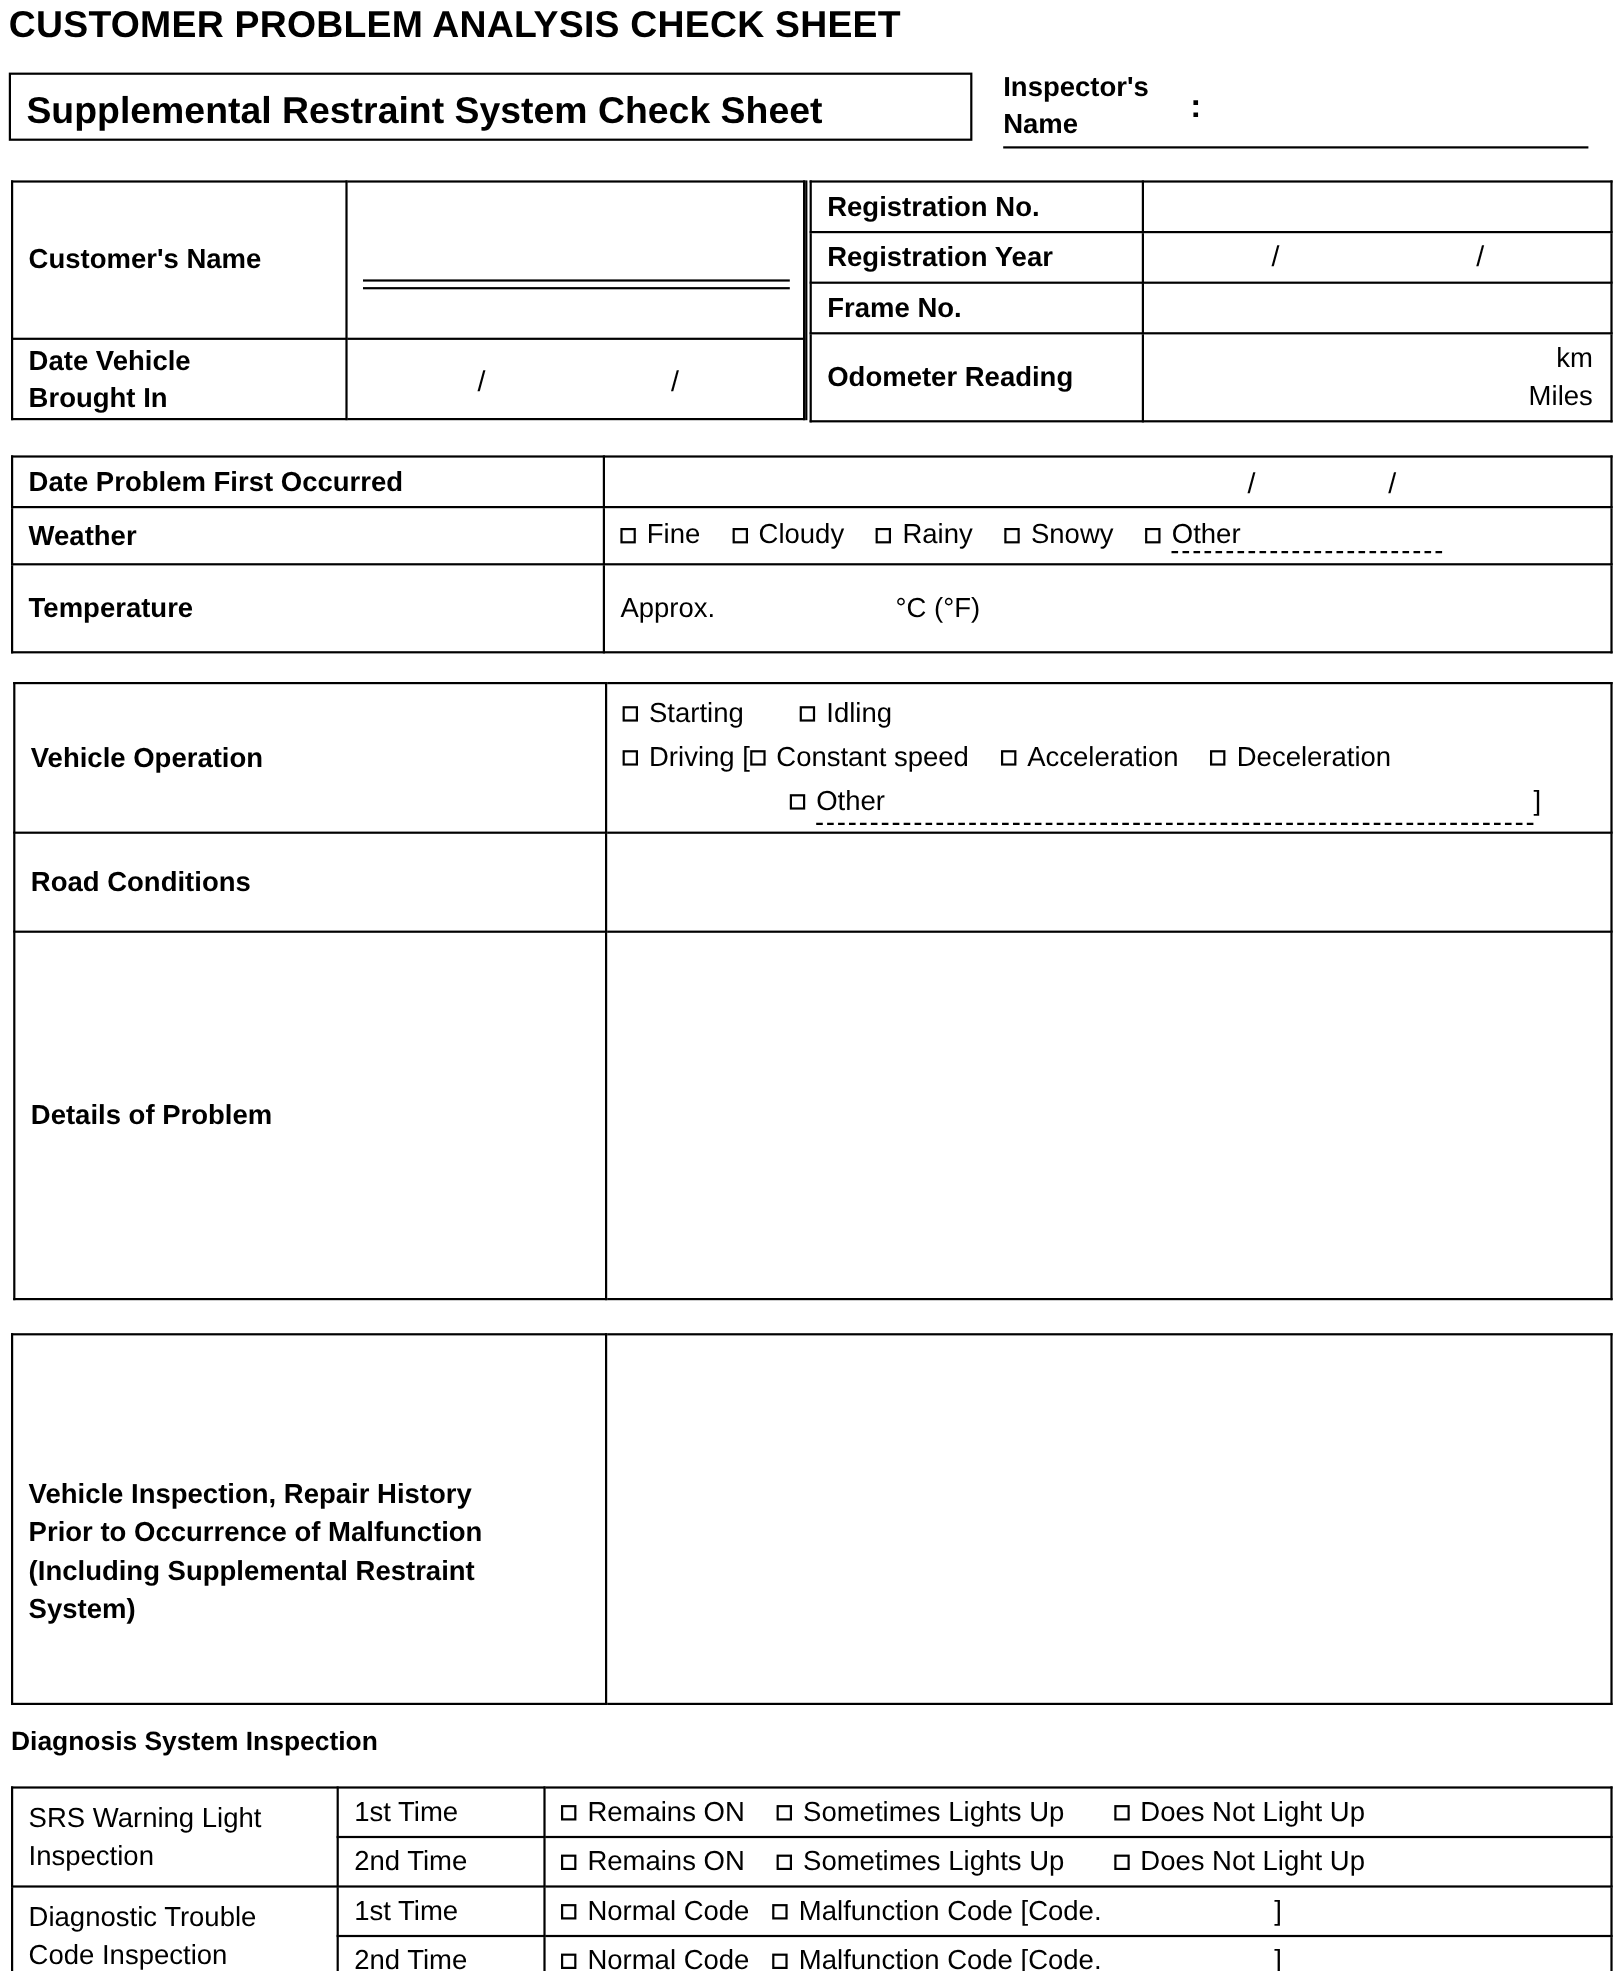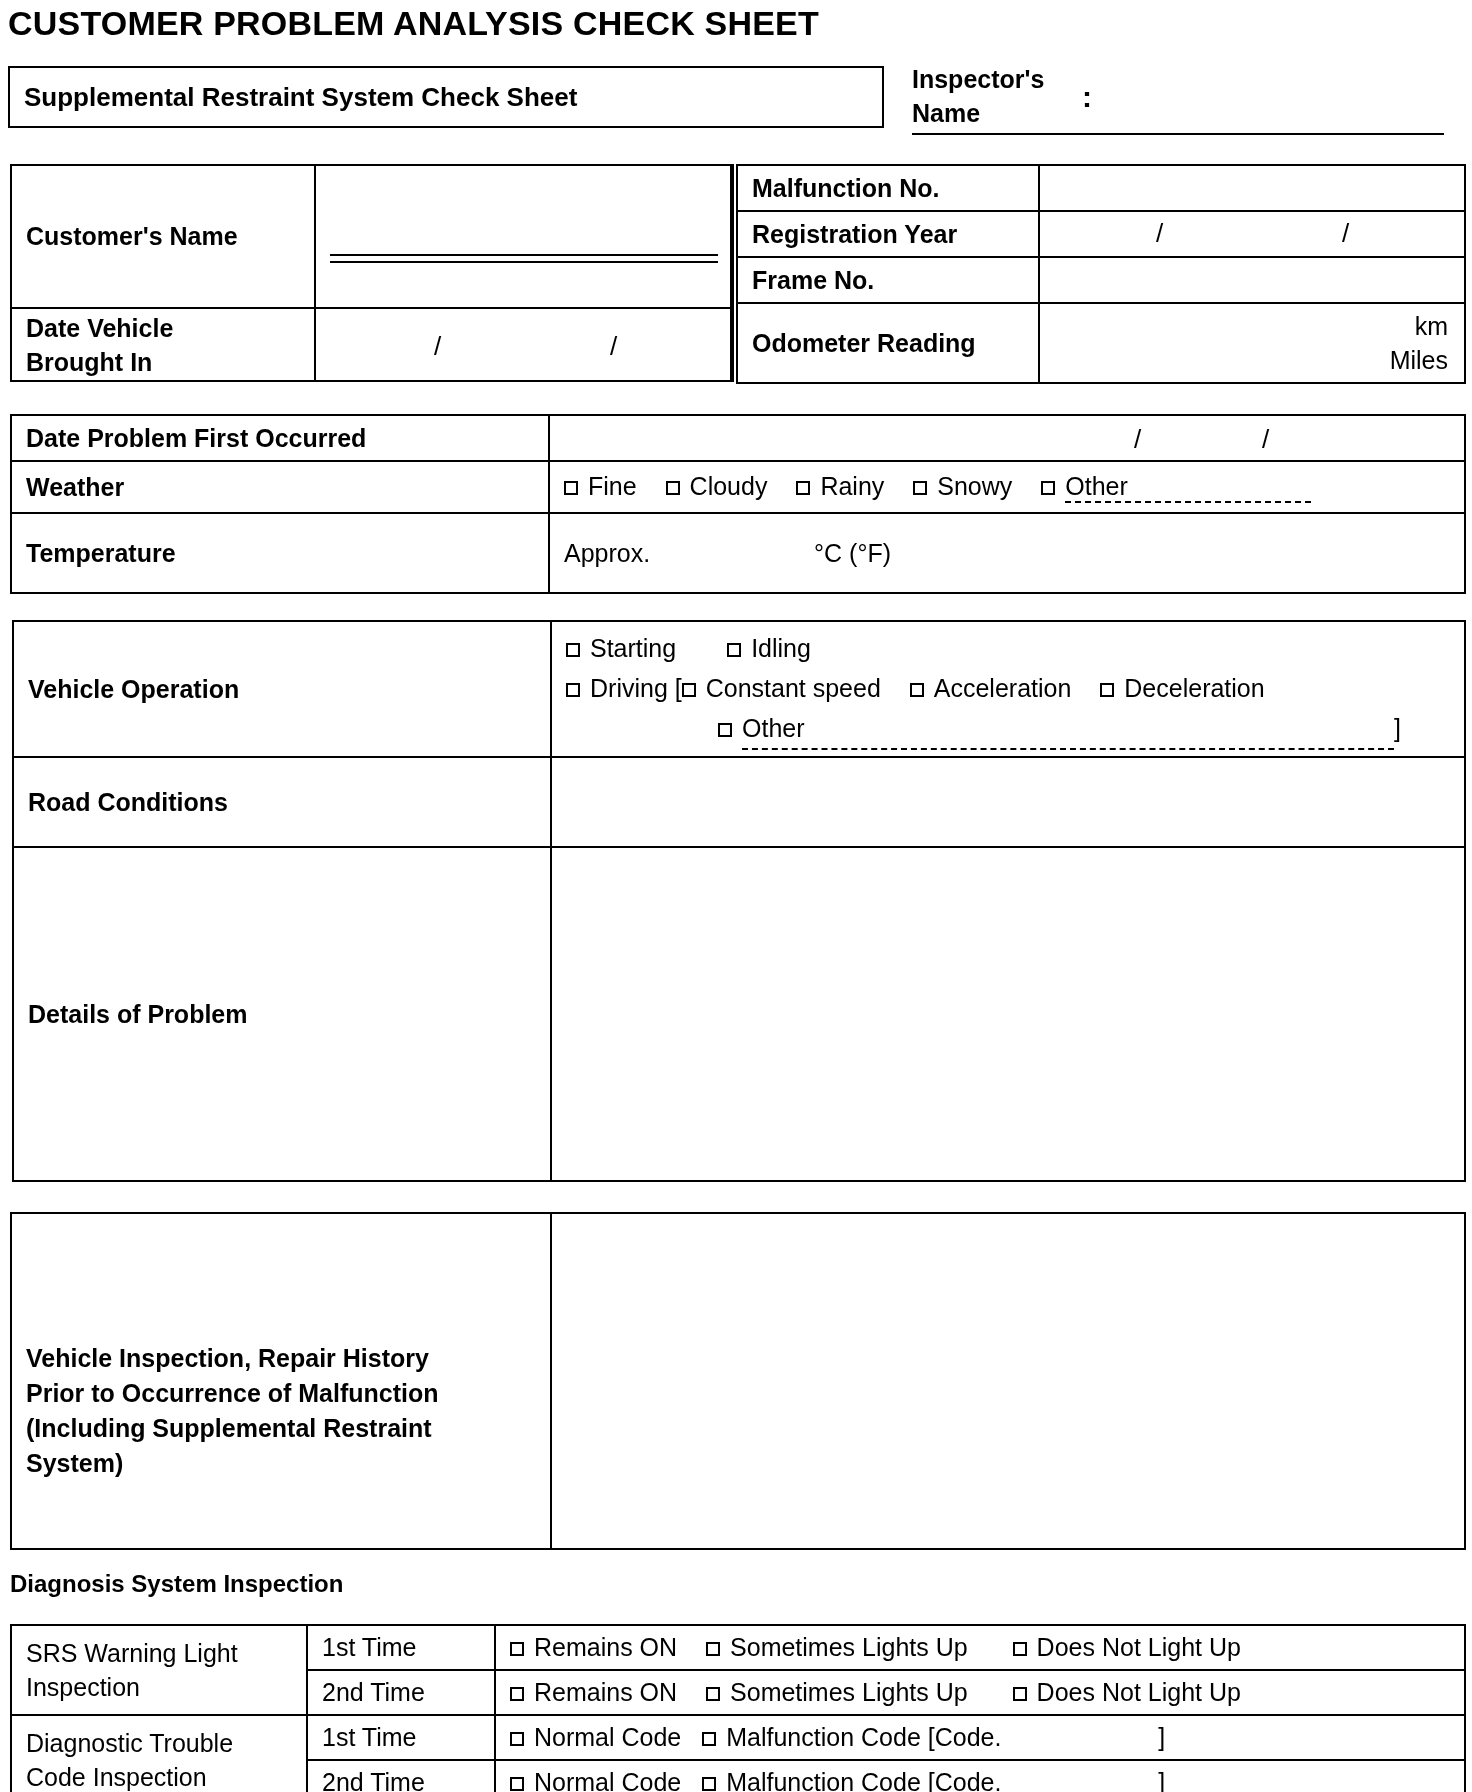--- a/index.html
+++ b/index.html
@@ -2,21 +2,21 @@
 <html><head>
 <meta charset="utf-8">
 <style>
   html,body{margin:0;padding:0;background:#fff;}
   body{width:1472px;height:1792px;position:relative;overflow:hidden;color:#000;
        font-family:"Liberation Sans","DejaVu Sans",sans-serif;}
   .abs{position:absolute;}
   .b{font-weight:bold;}
   .main-title{left:8px;top:4px;font-size:34px;font-weight:bold;letter-spacing:0.2px;}
   .sub-box{left:8px;top:66px;width:876px;height:62px;border:2px solid #000;box-sizing:border-box;}
-  .sub-title{left:24px;top:82px;font-size:26px;font-weight:bold;text-align:center;}
+  .sub-title{left:24px;top:82px;font-size:34px;font-weight:bold;text-align:center;}
   .insp-label{left:912px;top:62px;font-size:25px;font-weight:bold;line-height:34px;}
   .insp-colon{left:1082px;top:80px;font-size:30px;font-weight:bold;}
   .insp-line{left:912px;top:133px;width:532px;height:0;border-top:2px solid #000;}
 
   table{border-collapse:collapse;position:absolute;}
   td{border:2px solid #000;padding:0 0 0 14px;vertical-align:middle;font-size:25px;}
   .lbl{font-weight:bold;}
   .cb{display:inline-block;width:14px;height:14px;border:2px solid #000;box-sizing:border-box;
       margin-right:10px;vertical-align:0px;}
   .opt{margin-right:22px;white-space:nowrap;}
@@ -54,21 +54,21 @@
       <td style="position:relative;">
         <span class="slash" style="left:118px;top:22px;">/</span>
         <span class="slash" style="left:294px;top:22px;">/</span>
       </td>
     </tr>
   </tbody>
     </table>
   <table style="left:726px;top:0;width:730px;height:218px;">
     <tbody>
         <tr style="height:46px;">
-      <td class="lbl" style="width:286px;">Malfunction No.</td>
+      <td class="lbl" style="width:286px;">Registration No.</td>
       <td></td>
     </tr>
     <tr style="height:46px;">
       <td class="lbl">Registration Year</td>
       <td style="position:relative;">
         <span class="slash" style="left:116px;top:6px;">/</span>
         <span class="slash" style="left:302px;top:6px;">/</span>
       </td>
     </tr>
     <tr style="height:46px;">

